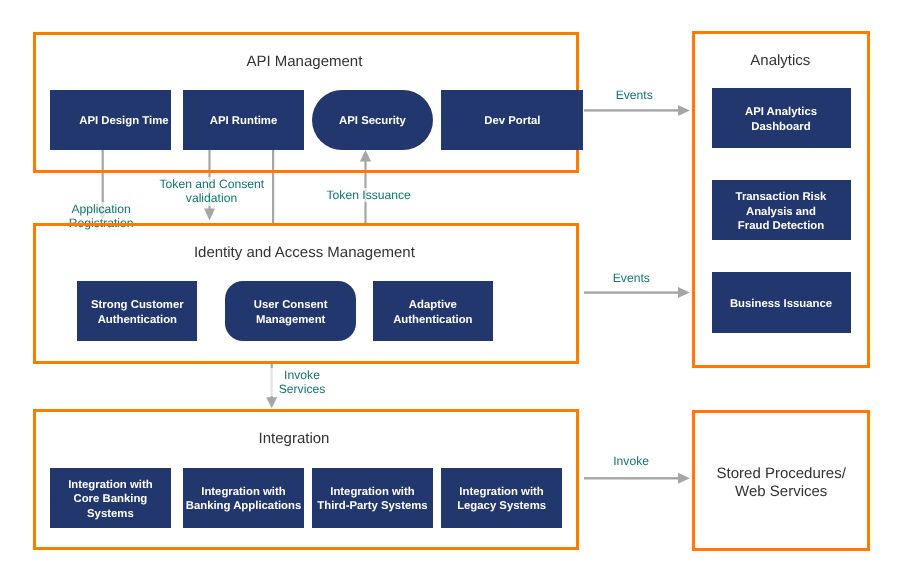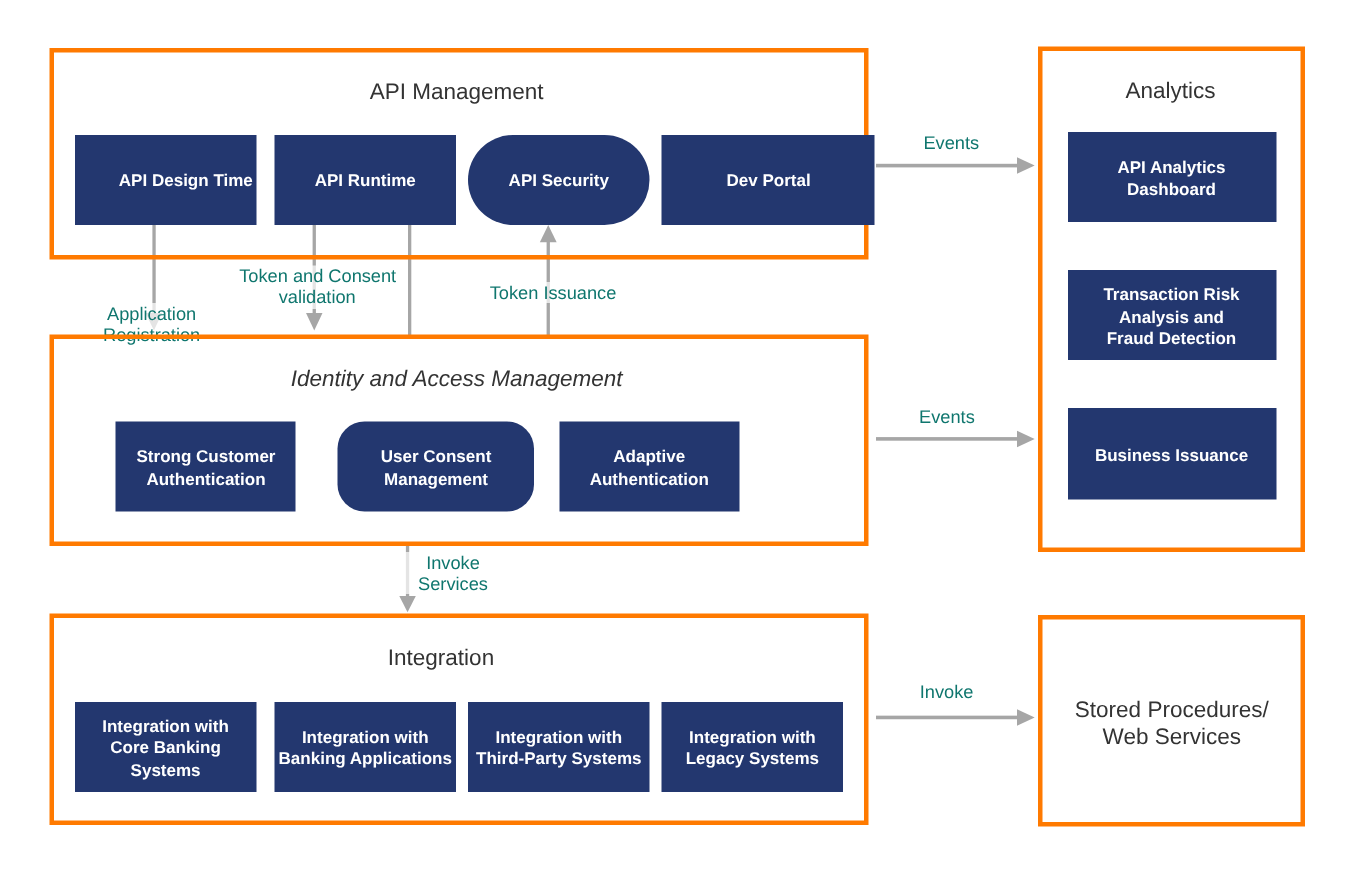--- a/index.html
+++ b/index.html
@@ -79,21 +79,21 @@
   <div class="conn-label" style="left:581.1px;top:454px;width:100px;">Invoke</div>
 
   <div class="group" style="left:33px;top:32px;width:546px;height:140.8px;"></div>
   <div class="group-title" style="left:31.4px;top:54px;width:546px;">API Management</div>
   <div class="tile" style="left:50.2px;top:90px;width:120.4px;height:60.4px;padding-left:27px;">API Design Time</div>
   <div class="tile" style="left:183.3px;top:90px;width:120.4px;height:60.4px;">API Runtime</div>
   <div class="tile" style="left:312.3px;top:90px;width:120.4px;height:60.4px;border-radius:30px;">API Security</div>
   <div class="tile" style="left:441.4px;top:90px;width:142px;height:60.4px;">Dev Portal</div>
 
   <div class="group" style="left:33px;top:223px;width:546px;height:141px;"></div>
-  <div class="group-title" style="left:31.4px;top:245px;width:546px;font-style:italic;">Identity and Access Management</div>
+  <div class="group-title" style="left:31.4px;top:245px;width:546px;">Identity and Access Management</div>
   <div class="tile" style="left:77.4px;top:281.2px;width:119.9px;height:59.8px;">Strong Customer
 Authentication</div>
   <div class="tile" style="left:225.2px;top:281.2px;width:131px;height:59.8px;border-radius:18px;">User Consent
 Management</div>
   <div class="tile" style="left:372.9px;top:281.2px;width:119.9px;height:59.8px;">Adaptive
 Authentication</div>
 
   <div class="group" style="left:33px;top:409px;width:546px;height:141px;"></div>
   <div class="group-title" style="left:21px;top:431px;width:546px;">Integration</div>
   <div class="tile" style="left:50.2px;top:467.8px;width:120.4px;height:60.4px;">Integration with

